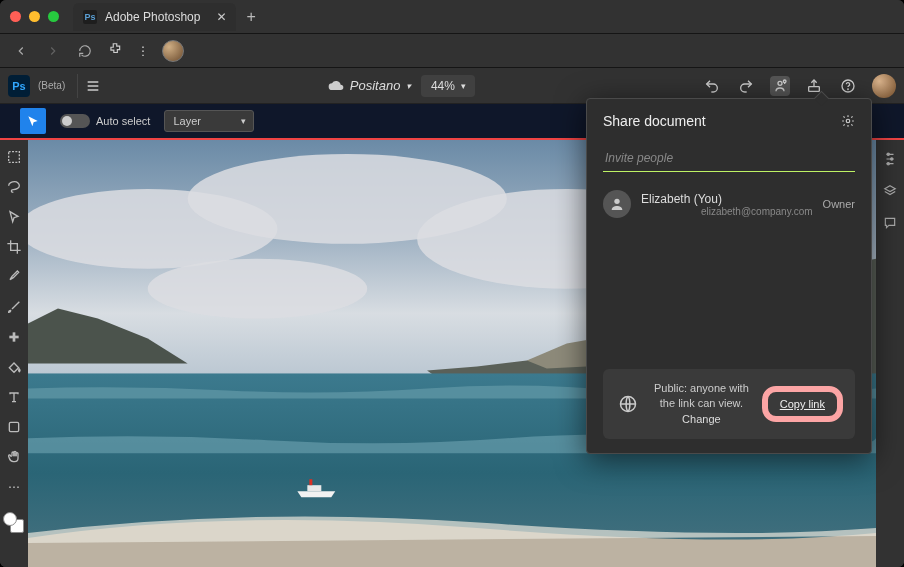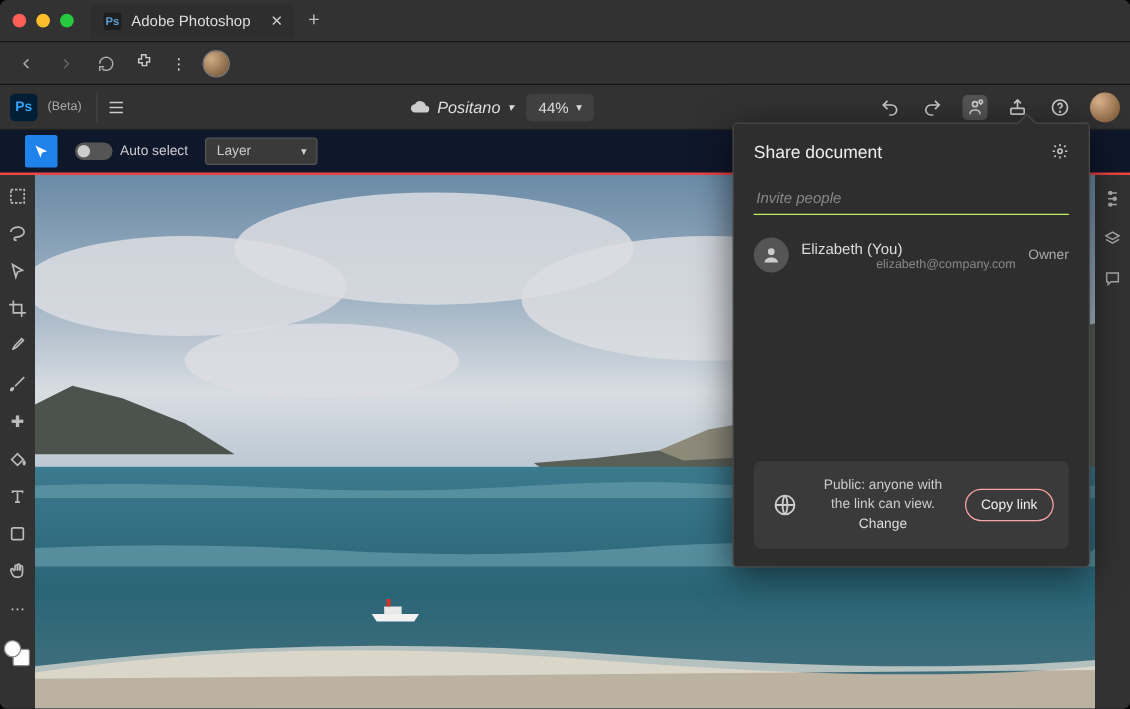--- a/index.html
+++ b/index.html
@@ -72,21 +72,21 @@
 .person-av { width:28px;height:28px;border-radius:50%;background:#555;display:flex;align-items:center;justify-content:center;color:#ccc; }
 .person-meta { flex:1; display:flex; flex-direction:column; }
 .pn { font-size:12px; color:#ddd; }
 .pe { font-size:10px; color:#888;text-align:right; }
 .role { font-size:11px; color:#aaa; }
 .sp-spacer { flex:1; }
 .link-box { background:#3a3a3a; border-radius:6px; padding:12px; display:flex; align-items:center; gap:10px; }
 .globe { width:26px;height:26px;color:#ccc;display:flex;align-items:center;justify-content:center; }
 .link-txt { flex:1; font-size:11px; color:#ccc; line-height:1.4;text-align:center; }
 .link-txt .chg { color:#ddd; cursor:pointer; font-weight:500; }
-.copy-btn { border:1px solid #fca5a5; border-radius:14px; background:transparent; color:#eee; padding:6px 12px; font-size:11px; cursor:pointer; }
+.copy-btn { border:6px solid #fca5a5; border-radius:14px; background:transparent; color:#eee; padding:6px 12px; font-size:11px; cursor:pointer;text-decoration:underline; }
 
 .watermark { position:absolute; right:0; bottom:4px; display:flex; align-items:center; gap:6px; background:#fff; padding:6px 14px; border-radius:4px 0 0 0; z-index:30; }
 .wm-icon { width:34px;height:34px; }
 .wm-txt { font-family:Impact,Arial Black,sans-serif; font-size:30px; font-weight:800; color:#00c8e6; letter-spacing:1px; }
 .chev { font-size:9px; }
 </style>
 </head>
 <body>
 
 <div class="window">

